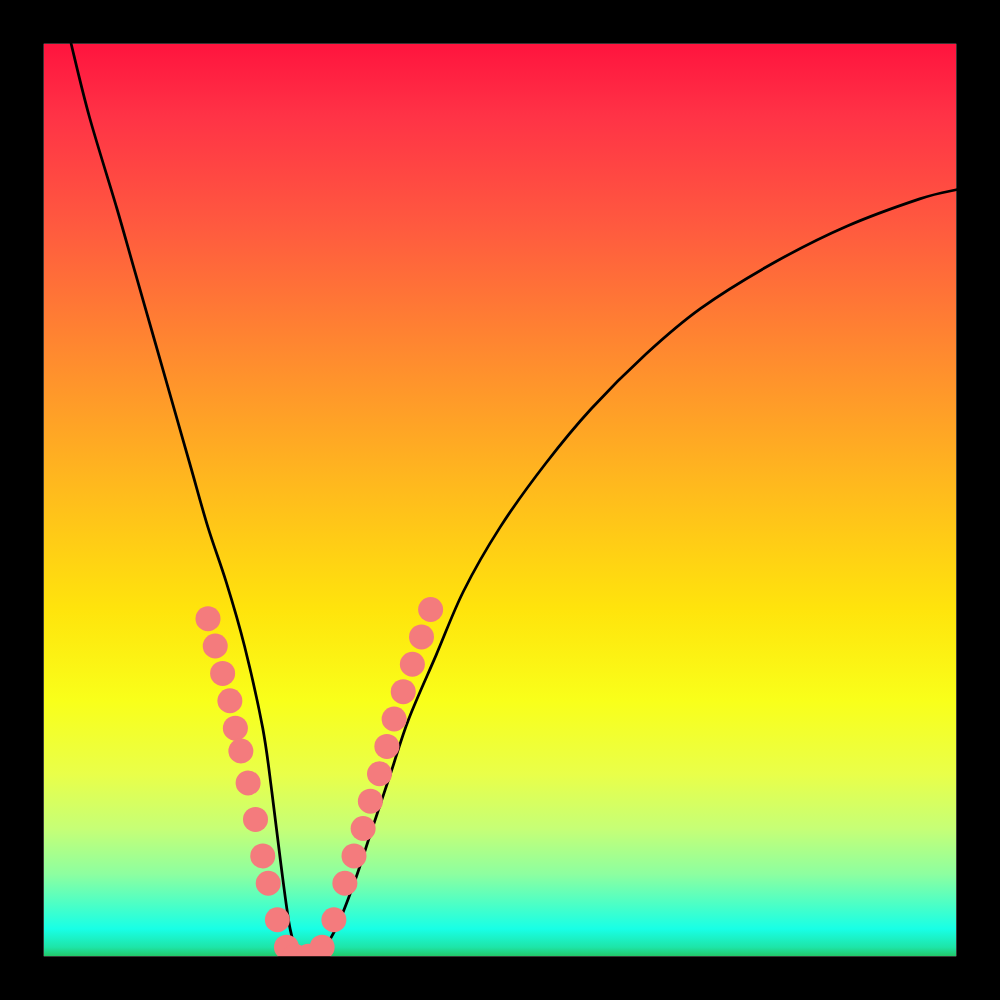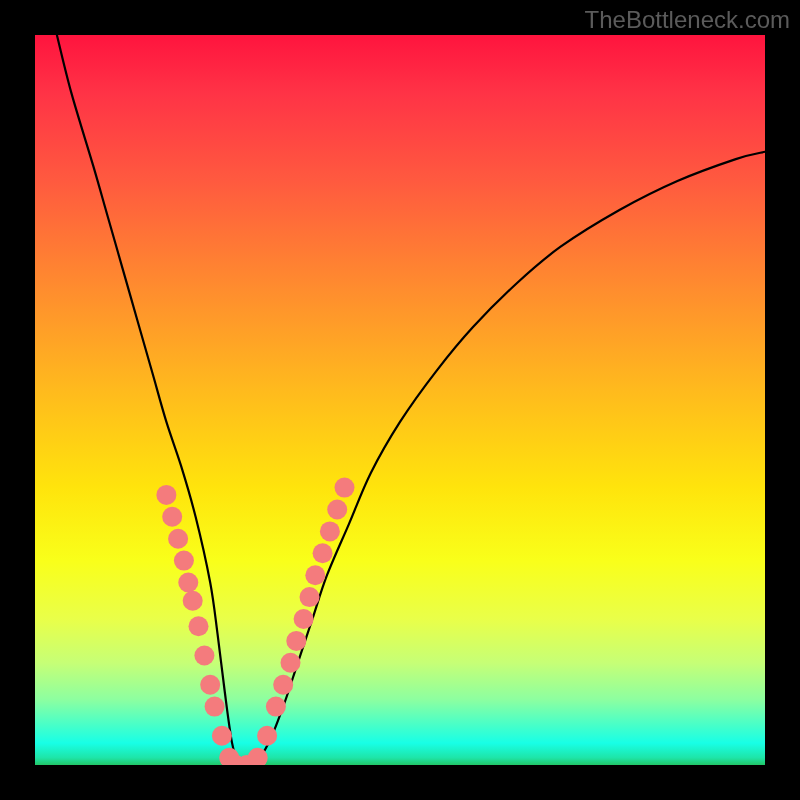--- a/index.html
+++ b/index.html
@@ -116,14 +116,13 @@
         <circle class="dot" cx="302.2" cy="474.5" r="10" fill="#f47b7d"></circle>
         <circle class="dot" cx="309.5" cy="452.6" r="10" fill="#f47b7d"></circle>
       </g>
   </svg>
 
   <div class="border-left"></div>
   <div class="border-right"></div>
   <div class="border-top"></div>
   <div class="border-bottom"></div>
 
-  <div class="watermark">TheBottleneck.com</div>
 </div>
 
 </body></html>

